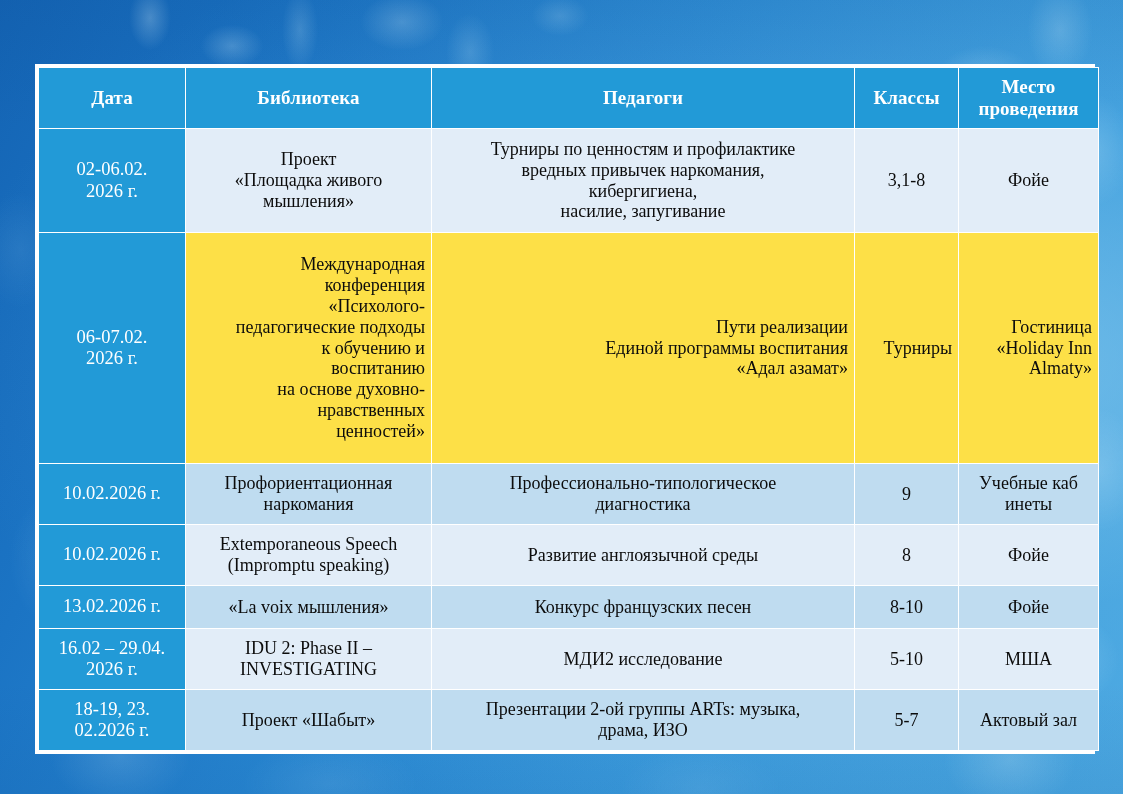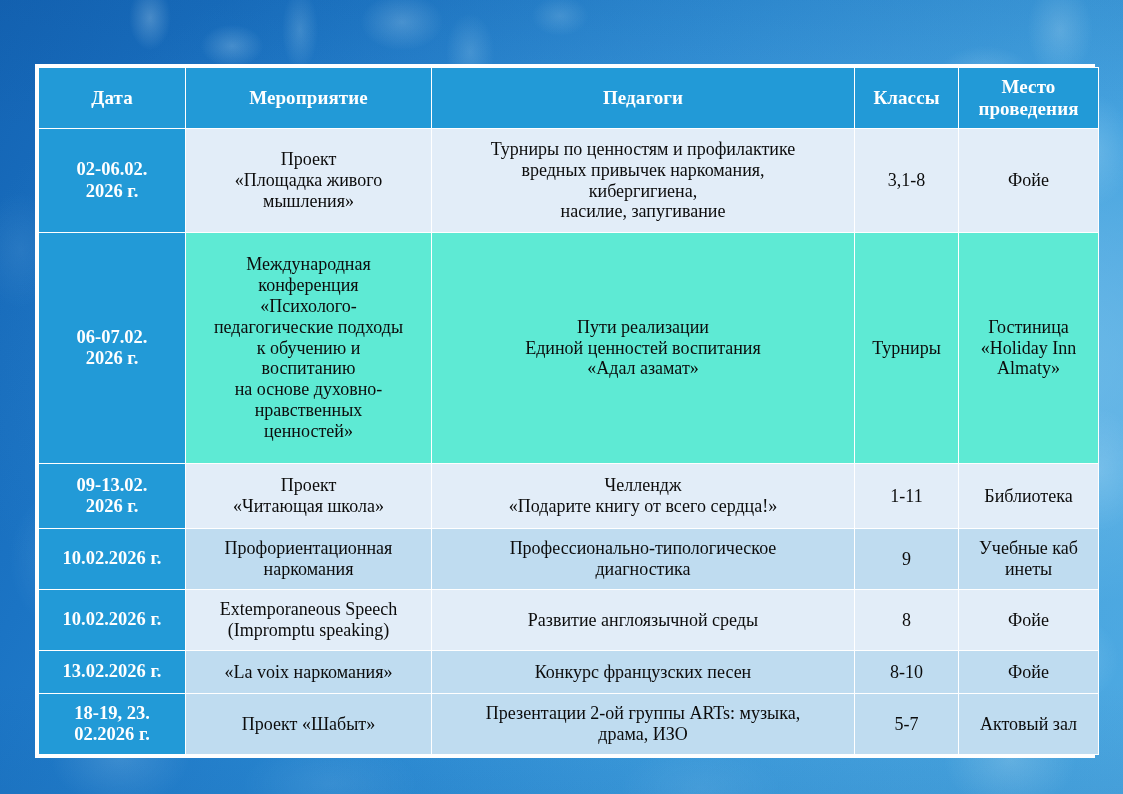--- a/index.html
+++ b/index.html
@@ -94,31 +94,31 @@
     color: #ffffff;
     font-weight: bold;
     font-size: 19px;
     height: 52px;
     letter-spacing: 0.1px;
   }
   
   td.date {
     background: #229ad7;
     color: #ffffff;
-    font-weight: bold;
+    font-weight: normal;
     font-size: 18.5px;
   }
   
   td.cell {
     color: #0c0c0c;
     font-size: 18px;
   }
   tr.shade-light td.cell { background: #e2edf8; }
   tr.shade-mid   td.cell { background: #bfdcf0; }
-  tr.shade-blue  td.cell { background: #5eead4; }
+  tr.shade-blue  td.cell { background: #fde047; text-align: right; }
 
   
   tr.r0 td { height: 95px; }
   tr.r1 td { height: 222px; }
   tr.r2 td { height: 56px; }
   tr.r3 td { height: 52px; }
   tr.r4 td { height: 52px; }
   tr.r5 td { height: 34px; }
   tr.r6 td { height: 52px; }
   tr.r7 td { height: 52px; }
@@ -138,21 +138,21 @@
       <colgroup>
         <col class="c-date">
           <col class="c-event">
           <col class="c-desc">
           <col class="c-grade">
           <col class="c-place">
       </colgroup>
       <thead>
         <tr>
           <th class="nowrap-lines">Дата</th>
-          <th class="nowrap-lines">Мероприятие</th>
+          <th class="nowrap-lines">Библиотека</th>
           <th class="nowrap-lines">Педагоги</th>
           <th class="nowrap-lines">Классы</th>
           <th class="nowrap-lines">Место
 проведения</th>
         </tr>
       </thead>
       <tbody>
 
         <tr class="r0 shade-light">
           <td class="date nowrap-lines">02-06.02.
@@ -174,38 +174,28 @@
           <td class="cell nowrap-lines">Международная
 конференция
 «Психолого-
 педагогические подходы
 к обучению и
 воспитанию
 на основе духовно-
 нравственных
 ценностей»</td>
           <td class="cell nowrap-lines">Пути реализации
-Единой ценностей воспитания
+Единой программы воспитания
 «Адал азамат»</td>
           <td class="cell nowrap-lines">Турниры</td>
           <td class="cell nowrap-lines">Гостиница
 «Holiday Inn
 Almaty»</td>
         </tr>
 
-        <tr class="r2 shade-light">
-          <td class="date nowrap-lines">09-13.02.
-2026 г.</td>
-          <td class="cell nowrap-lines">Проект
-«Читающая школа»</td>
-          <td class="cell nowrap-lines">Челлендж
-«Подарите книгу от всего сердца!»</td>
-          <td class="cell nowrap-lines">1-11</td>
-          <td class="cell nowrap-lines">Библиотека</td>
-        </tr>
 
         <tr class="r3 shade-mid">
           <td class="date nowrap-lines">10.02.2026 г.</td>
           <td class="cell nowrap-lines">Профориентационная
 наркомания</td>
           <td class="cell nowrap-lines">Профессионально-типологическое
 диагностика</td>
           <td class="cell nowrap-lines">9</td>
           <td class="cell nowrap-lines">Учебные каб
 инеты</td>
@@ -215,26 +205,35 @@
           <td class="date nowrap-lines">10.02.2026 г.</td>
           <td class="cell nowrap-lines">Extemporaneous Speech
 (Impromptu speaking)</td>
           <td class="cell nowrap-lines">Развитие англоязычной среды</td>
           <td class="cell nowrap-lines">8</td>
           <td class="cell nowrap-lines">Фойе</td>
         </tr>
 
         <tr class="r5 shade-mid">
           <td class="date nowrap-lines">13.02.2026 г.</td>
-          <td class="cell nowrap-lines">«La voix наркомания»</td>
+          <td class="cell nowrap-lines">«La voix мышления»</td>
           <td class="cell nowrap-lines">Конкурс французских песен</td>
           <td class="cell nowrap-lines">8-10</td>
           <td class="cell nowrap-lines">Фойе</td>
         </tr>
 
+        <tr class="r6 shade-light">
+          <td class="date nowrap-lines">16.02 – 29.04.
+2026 г.</td>
+          <td class="cell nowrap-lines">IDU 2: Phase II –
+INVESTIGATING</td>
+          <td class="cell nowrap-lines">МДИ2 исследование</td>
+          <td class="cell nowrap-lines">5-10</td>
+          <td class="cell nowrap-lines">МША</td>
+        </tr>
 
         <tr class="r7 shade-mid">
           <td class="date nowrap-lines">18-19, 23.
 02.2026 г.</td>
           <td class="cell nowrap-lines">Проект «Шабыт»</td>
           <td class="cell nowrap-lines">Презентации 2-ой группы ARTs: музыка,
 драма, ИЗО</td>
           <td class="cell nowrap-lines">5-7</td>
           <td class="cell nowrap-lines">Актовый зал</td>
         </tr>

